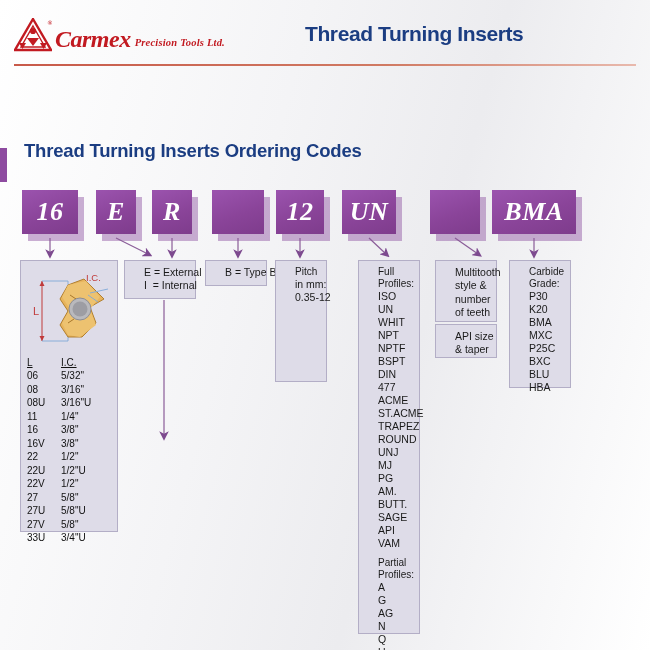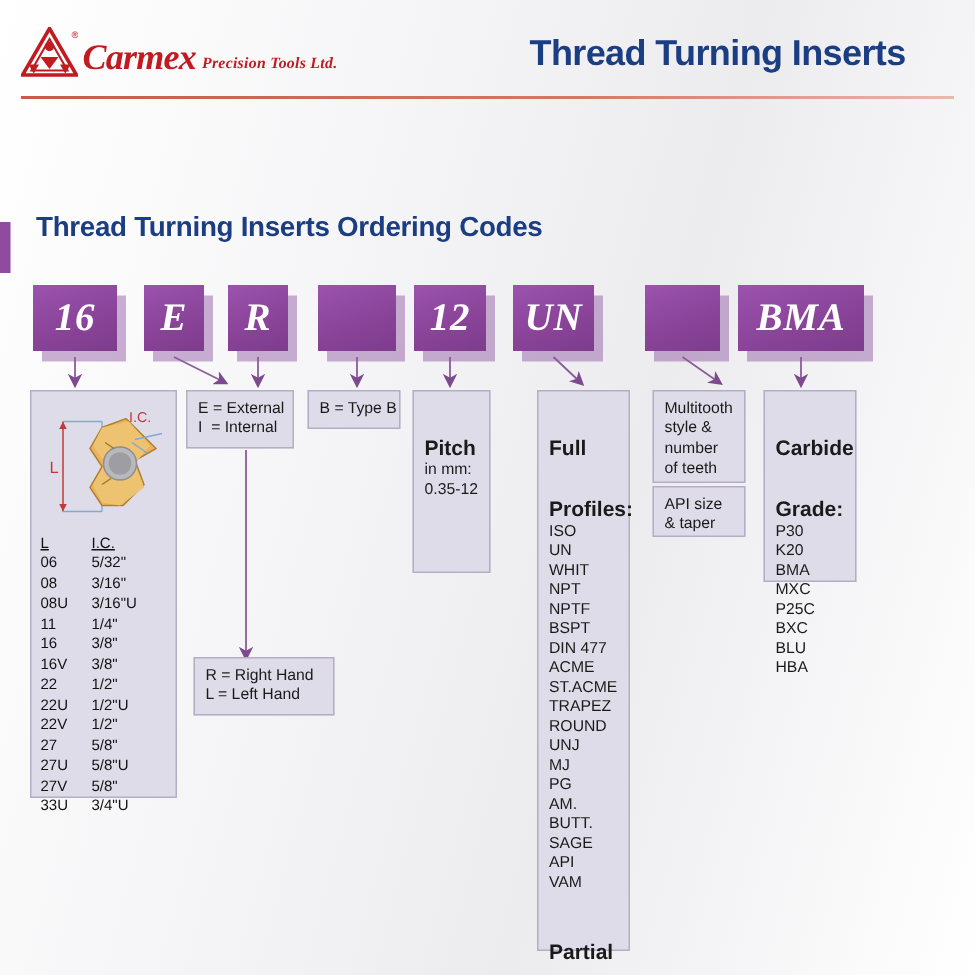--- a/index.html
+++ b/index.html
@@ -24,22 +24,22 @@
     font-size:24px; color:#c21a21; letter-spacing:-0.5px; line-height:1;
     margin-left:3px; margin-bottom:1px;
   }
   .logo-sub {
     font-family:"Liberation Serif", serif; font-style:italic; font-weight:bold;
     font-size:10.5px; color:#c21a21; margin-left:4px; margin-bottom:4px;
     letter-spacing:0.2px;
   }
   .header-title {
     position:absolute; left:305px; top:22px;
-    font-size:24px; font-weight:bold; color:#1b3d82;
-    letter-spacing:-0.4px; white-space:nowrap;margin-left:48px;
+    font-size:21px; font-weight:bold; color:#1b3d82;
+    letter-spacing:-0.4px; white-space:nowrap;
   }
   .header-rule {
     position:absolute; left:14px; top:64px; width:622px; height:2px;
     background:linear-gradient(90deg,#c85a4a 0%,#d07a63 60%,#e8b9ad 100%);
   }
 
   
   .page-title {
     position:absolute; left:24px; top:95px;
     font-size:27px; font-weight:bold; font-style:italic; color:#1b3d82;
@@ -70,23 +70,23 @@
 
   
   #arrows { position:absolute; left:0; top:0; width:650px; height:650px; pointer-events:none; }
 
   
   .info-box {
     position:absolute;
     background:#dedce8;
     border:1px solid #b3aec6;
     font-size:10.5px; color:#1a1a1a; line-height:1.28;
-    padding:5px 7px;
-  }
-  .ib-title { font-weight:bold; font-size:14px; line-height:1.2;margin-top:24px; }
+    padding:5px 19px;
+  }
+  .ib-title { font-weight:normal; font-size:10px; line-height:1.2; }
   .ib-line { white-space:pre; }
   .ib-list div { line-height:1.24; }
   .ib-gap { height:7px; }
 
   
   #box-ic { position:absolute; left:20px; top:260px; width:98px; height:272px;
             background:#dedce8; border:1px solid #b3aec6; }
   #insert-svg { position:absolute; left:3px; top:4px; }
   .ic-table { position:absolute; left:6px; top:96px; width:86px;
               font-size:10px; color:#111; }
@@ -250,26 +250,20 @@
         <div class="ib-line">I  = Internal</div>
       </div>
   </div>
 
   <div class="info-box" style="left:205px; top:260px; width:62px; height:26px;">
     <div id="typeb-lines">
         <div class="ib-line">B = Type B</div>
       </div>
   </div>
 
-  <div class="info-box" style="left:129px; top:438px; width:94px;">
-    <div id="dir-lines">
-        <div class="ib-line">R = Right Hand</div>
-        <div class="ib-line">L = Left Hand</div>
-      </div>
-  </div>
 
   <div class="info-box" style="left:275px; top:260px; width:52px; height:122px;">
     <div class="ib-title">Pitch</div>
     <div id="pitch-lines">
         <div class="ib-line">in mm:</div>
         <div class="ib-line">0.35-12</div>
       </div>
     <div class="ib-gap"></div>
   </div>
 

